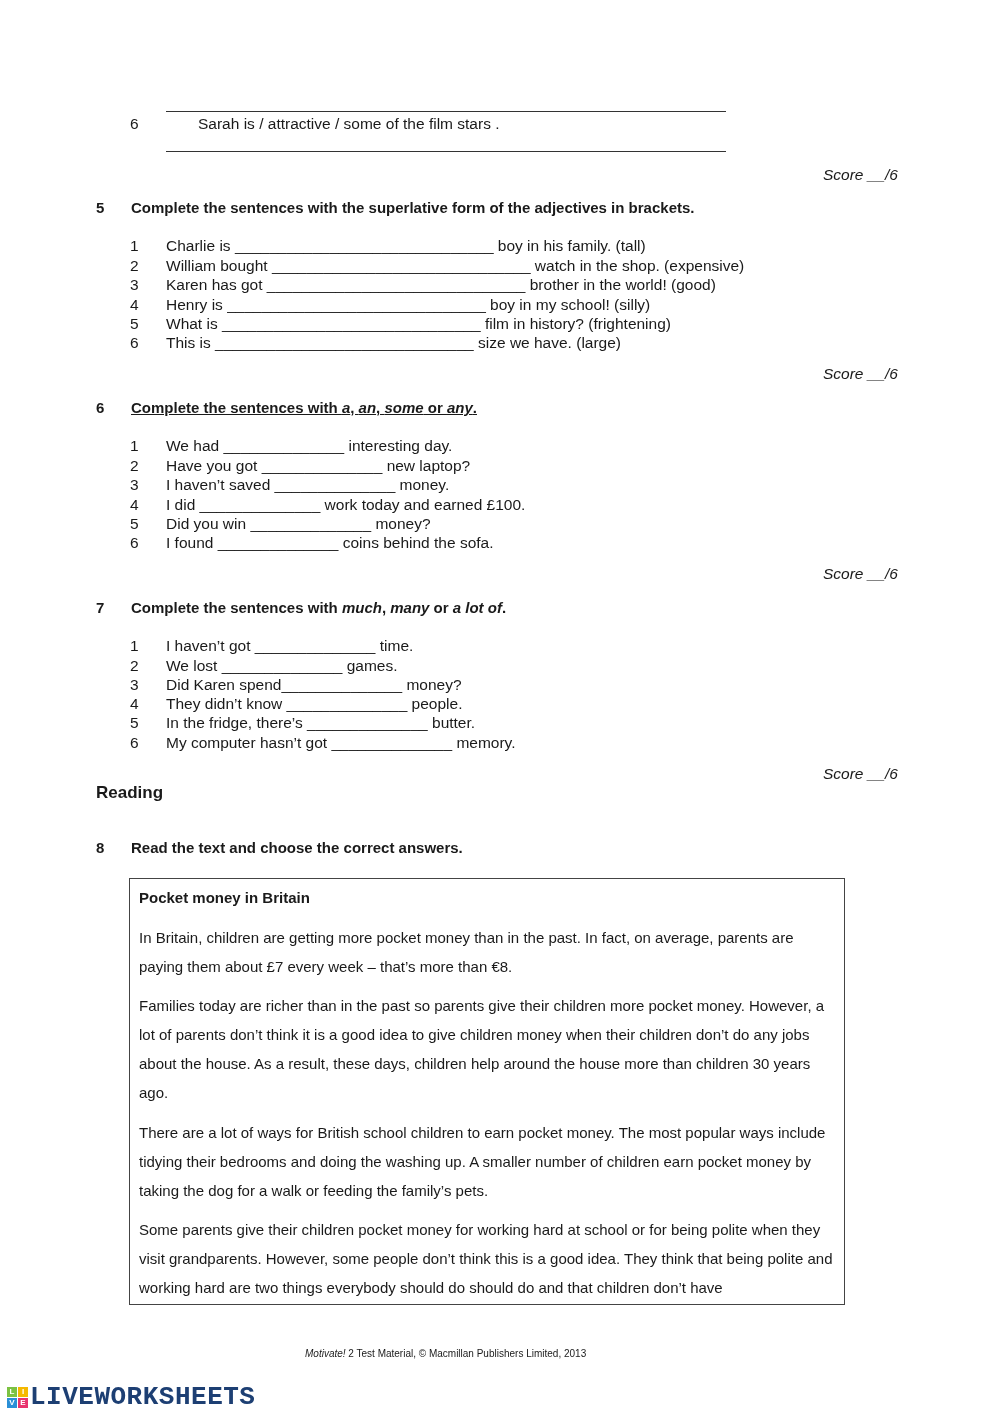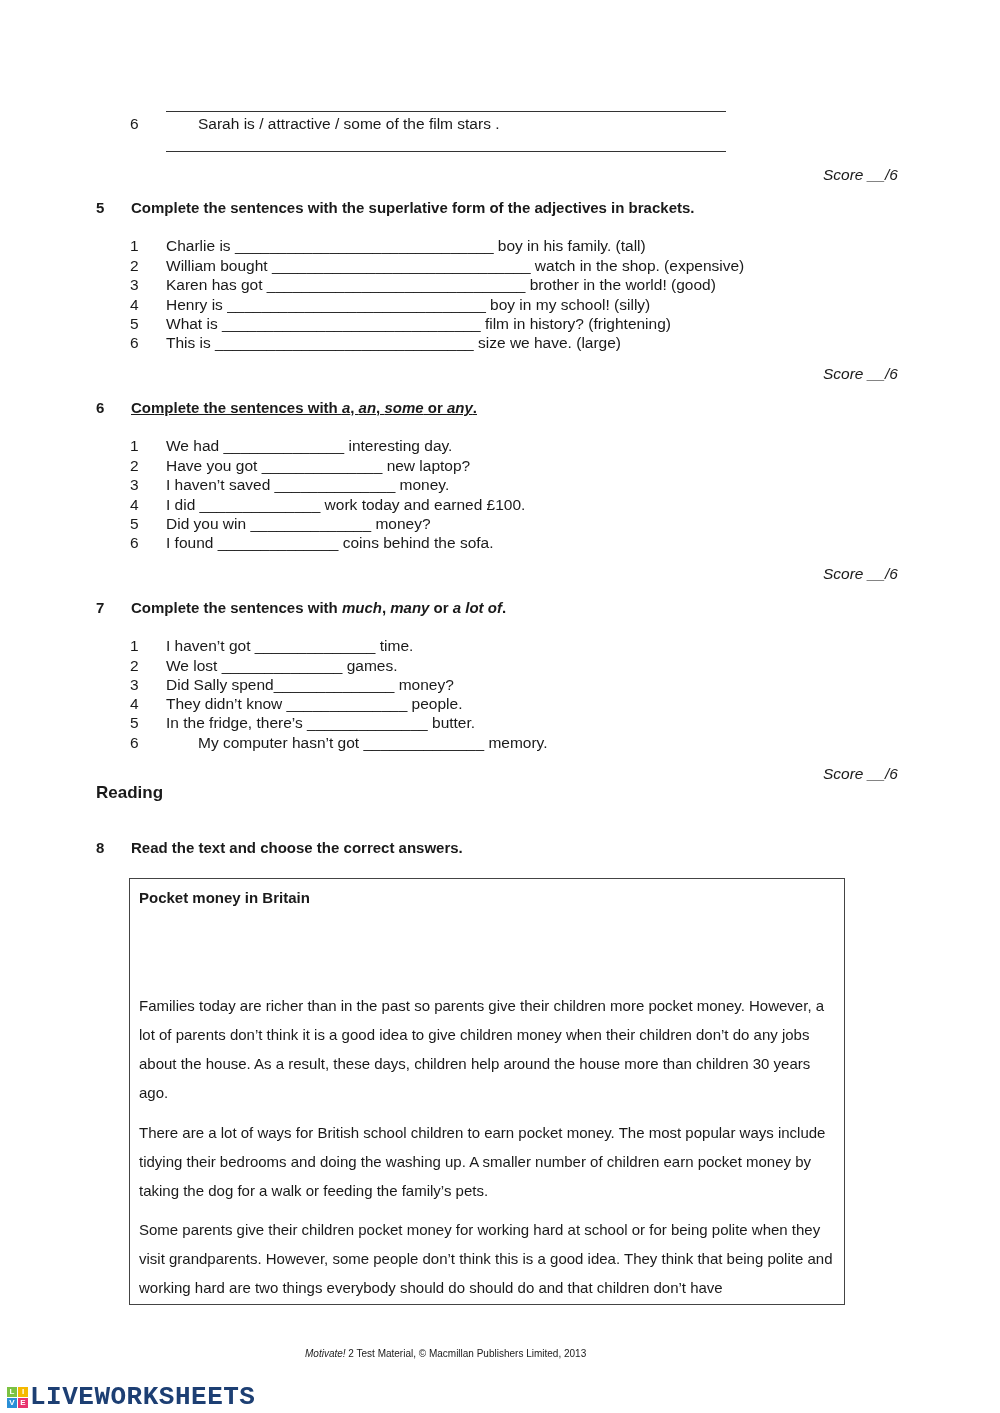--- a/index.html
+++ b/index.html
@@ -77,36 +77,37 @@
 
 <div class="ex-num" style="top:599px;">7</div>
 <div class="ex-title" style="top:599px;"><span>Complete the sentences with </span><i>much</i><span>, </span><i>many</i><span> or </span><i>a lot of</i><span>.</span></div>
 
 <div>
   <div class="num" style="top:637px;">1</div>
   <div class="item-text" style="top:637px;">I haven’t got ______________ time.</div>
   <div class="num" style="top:657px;">2</div>
   <div class="item-text" style="top:657px;">We lost ______________ games.</div>
   <div class="num" style="top:676px;">3</div>
-  <div class="item-text" style="top:676px;">Did Sally spend______________ money?</div>
+  <div class="item-text" style="top:676px;">Did Karen spend______________ money?</div>
   <div class="num" style="top:695px;">4</div>
   <div class="item-text" style="top:695px;">They didn’t know ______________ people.</div>
   <div class="num" style="top:714px;">5</div>
   <div class="item-text" style="top:714px;">In the fridge, there’s ______________ butter.</div>
   <div class="num" style="top:734px;">6</div>
-  <div class="item-text" style="top:734px;margin-left:32px;">My computer hasn’t got ______________ memory.</div>
+  <div class="item-text" style="top:734px;">My computer hasn’t got ______________ memory.</div>
 </div>
 <div class="score" style="top:759px;">Score __/6</div>
 
 <div class="section-title" style="top:783px;text-align:center;">Reading</div>
 <div class="ex-num" style="top:839px;">8</div>
 <div class="ex-title" style="top:839px;">Read the text and choose the correct answers.</div>
 
 <div class="reading-box">
   <div class="box-title">Pocket money in Britain</div>
+  <div class="para" style="top:44px;">In Britain, children are getting more pocket money than in the past. In fact, on average, parents are paying them about £7 every week – that’s more than €8.</div>
   <div class="para" style="top:112px;">Families today are richer than in the past so parents give their children more pocket money. However, a lot of parents don’t think it is a good idea to give children money when their children don’t do any jobs about the house. As a result, these days, children help around the house more than children 30 years ago.</div>
   <div class="para" style="top:336px;">Some parents give their children pocket money for working hard at school or for being polite when they visit grandparents. However, some people don’t think this is a good idea. They think that being polite and working hard are two things everybody should do should do and that children don’t have</div>
   <div class="para" style="top:239px;">There are a lot of ways for British school children to earn pocket money. The most popular ways include tidying their bedrooms and doing the washing up. A smaller number of children earn pocket money by taking the dog for a walk or feeding the family’s pets.</div>
 </div>
 
 <div class="footer"><i>Motivate!</i><span> 2 Test Material, © Macmillan Publishers Limited, 2013</span></div>
 
 <div class="logo">
   <div class="logo-grid">
     <div class="logo-cell" style="background:#7cc242;">L</div>

